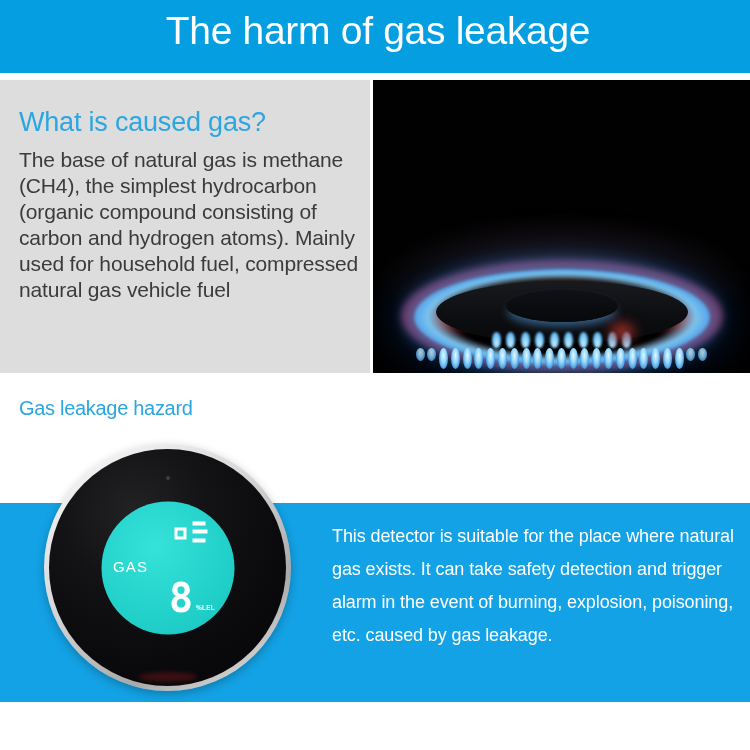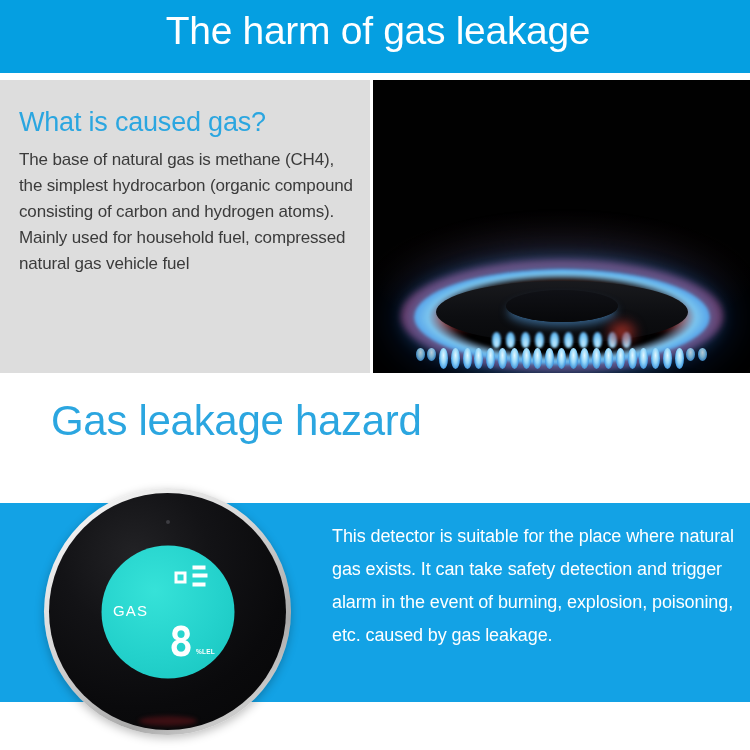--- a/index.html
+++ b/index.html
@@ -62,21 +62,21 @@
     font-weight: 400;
     letter-spacing: -0.2px;
     white-space: nowrap;
   }
   .info-body {
     position: absolute;
     left: 19px;
     top: 67px;
     width: 340px;
     color: #3b3b3b;
-    font-size: 17px;
+    font-size: 21px;
     line-height: 26px;
     font-weight: 400;
     letter-spacing: -0.15px;
   }
 
   
   .flame-photo {
     position: absolute;
     left: 373px;
     top: 80px;
@@ -249,25 +249,24 @@
     background: radial-gradient(ellipse at center, rgba(30,55,85,0.55) 0%, rgba(10,18,30,0.15) 60%, rgba(0,0,0,0) 100%);
     filter: blur(3px);
   }
 
   
   .hazard-heading {
     position: absolute;
     left: 19px;
     top: 397px;
     color: #2ba6e0;
-    font-size: 42px;
+    font-size: 20px;
     font-weight: 400;
     letter-spacing: -0.3px;
     white-space: nowrap;
-    margin-left: 32px;
   }
 
   
   .hazard-band {
     position: absolute;
     left: 0;
     top: 503px;
     width: 750px;
     height: 199px;
     background: #13a2e5;
@@ -281,21 +280,21 @@
     font-size: 18px;
     line-height: 33px;
     font-weight: 400;
     letter-spacing: -0.1px;
   }
 
   
   .detector {
     position: absolute;
     left: 44px;
-    top: 488px;
+    top: 444px;
     width: 247px;
     height: 247px;
     border-radius: 50%;
     background: linear-gradient(145deg, #fdfdfd 0%, #d8d8d8 40%, #a9a9a9 72%, #efefef 100%);
     box-shadow: 0 3px 10px rgba(0,0,0,0.25);
   }
   .detector-face {
     position: absolute;
     left: 5px;
     top: 5px;

